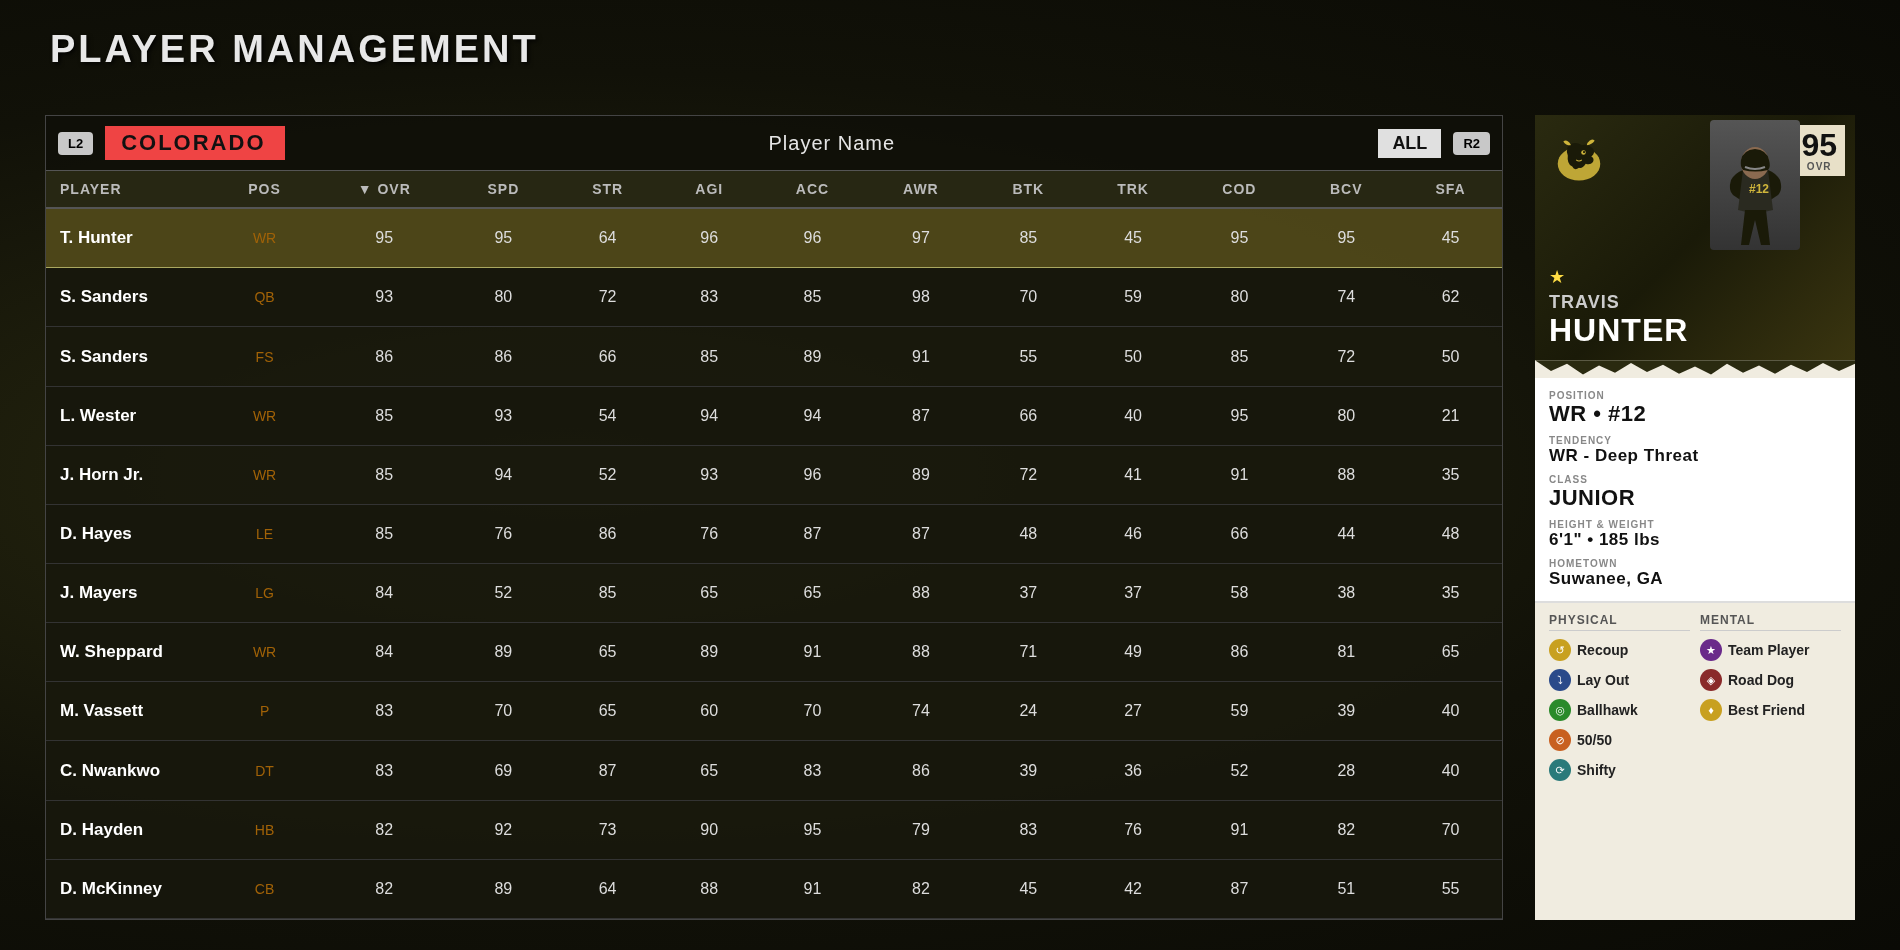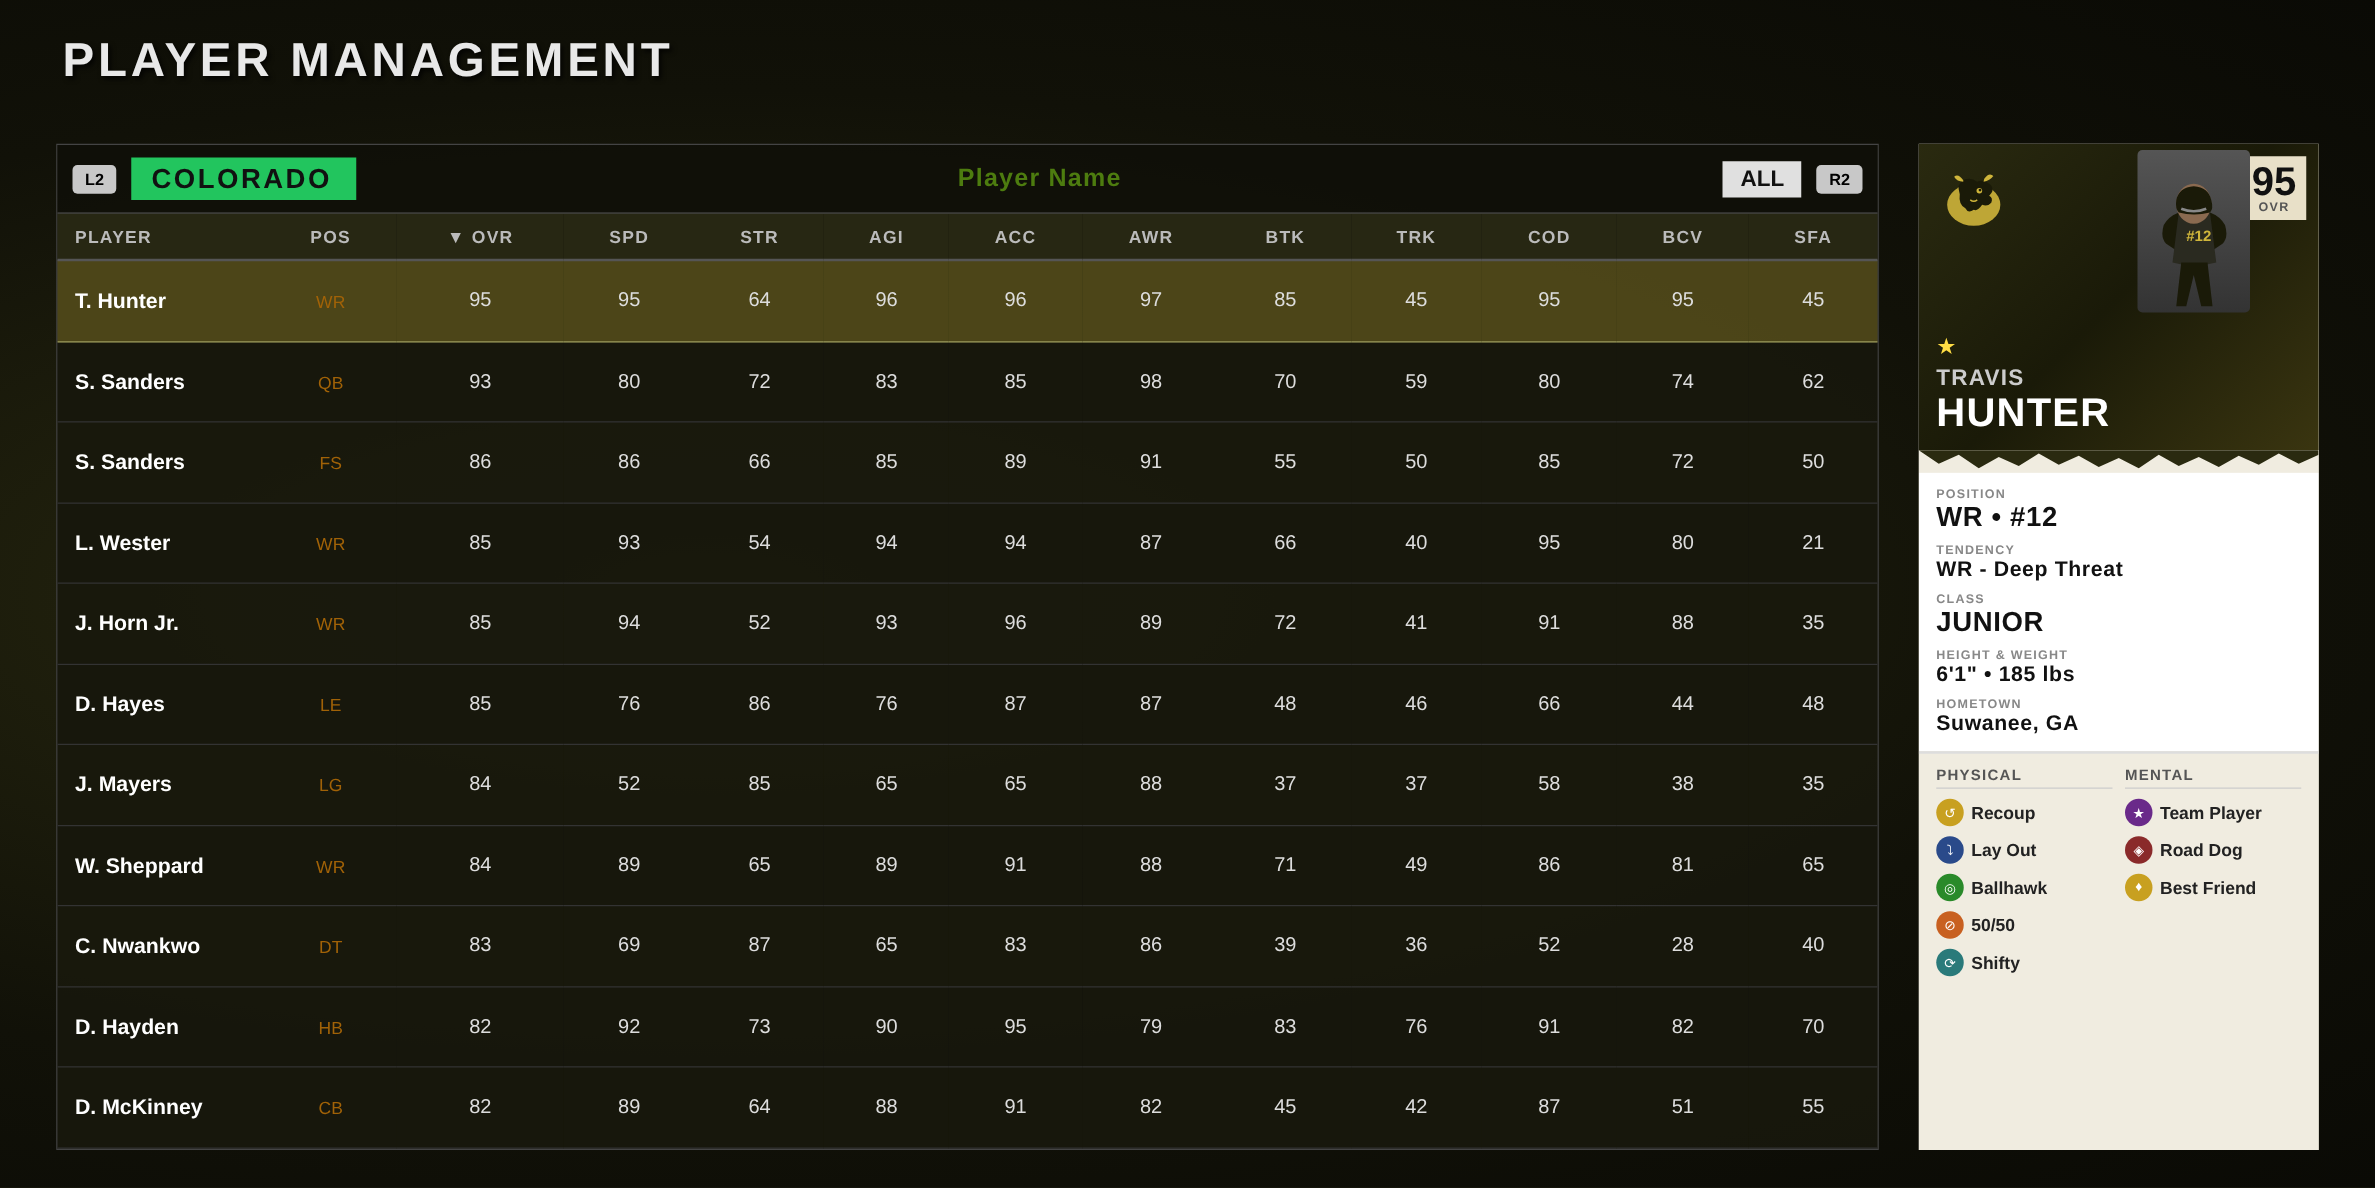--- a/index.html
+++ b/index.html
@@ -71,35 +71,35 @@
       color: #000;
       font-weight: bold;
       font-size: 13px;
       padding: 4px 10px;
       border-radius: 4px;
       border: none;
       cursor: pointer;
     }
 
     .team-name-box {
-      background: #22c55e;
+      background: #ef4444;
       color: #111;
       font-weight: 900;
       font-size: 22px;
       letter-spacing: 2px;
       padding: 4px 16px;
       min-width: 180px;
     }
 
     .player-name-label {
       flex: 1;
       text-align: center;
-      color: #4d7c0f;
+      color: #e5e5e5;
       font-size: 20px;
-      font-weight: bold;
+      font-weight: normal;
       letter-spacing: 1px;
     }
 
     .filter-all-box {
       background: #e0e0e0;
       color: #111;
       font-weight: 900;
       font-size: 18px;
       padding: 4px 14px;
     }
@@ -522,20 +522,35 @@
       <td>89</td>
       <td>65</td>
       <td>89</td>
       <td>91</td>
       <td>88</td>
       <td>71</td>
       <td>49</td>
       <td>86</td>
       <td>81</td>
       <td>65</td>
+    </tr>
+          <tr>
+      <td class="col-player-name">M. Vassett</td>
+      <td class="col-pos">P</td>
+      <td>83</td>
+      <td>70</td>
+      <td>65</td>
+      <td>60</td>
+      <td>70</td>
+      <td>74</td>
+      <td>24</td>
+      <td>27</td>
+      <td>59</td>
+      <td>39</td>
+      <td>40</td>
     </tr>
           <tr>
       <td class="col-player-name">C. Nwankwo</td>
       <td class="col-pos">DT</td>
       <td>83</td>
       <td>69</td>
       <td>87</td>
       <td>65</td>
       <td>83</td>
       <td>86</td>

